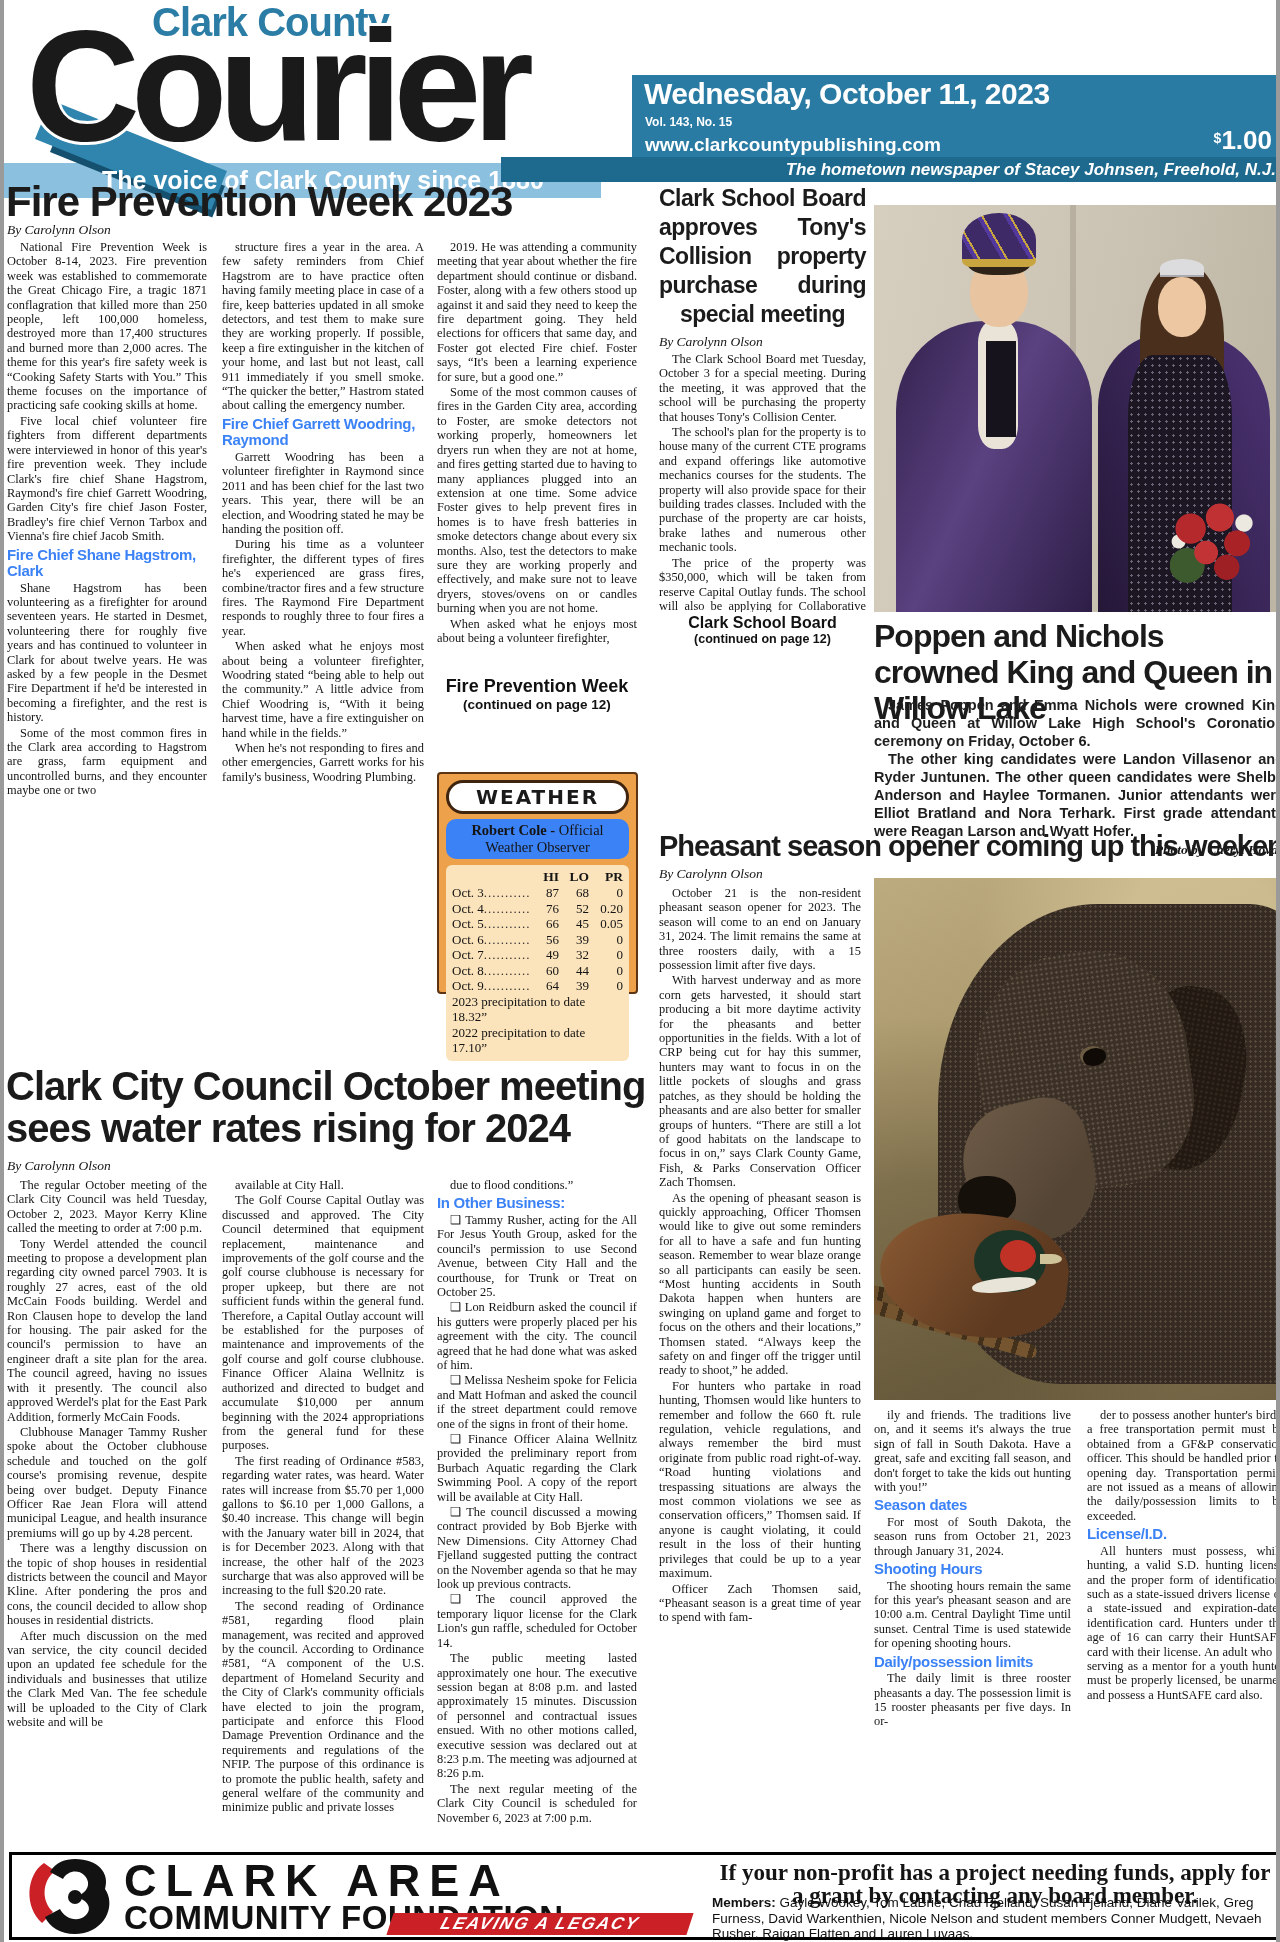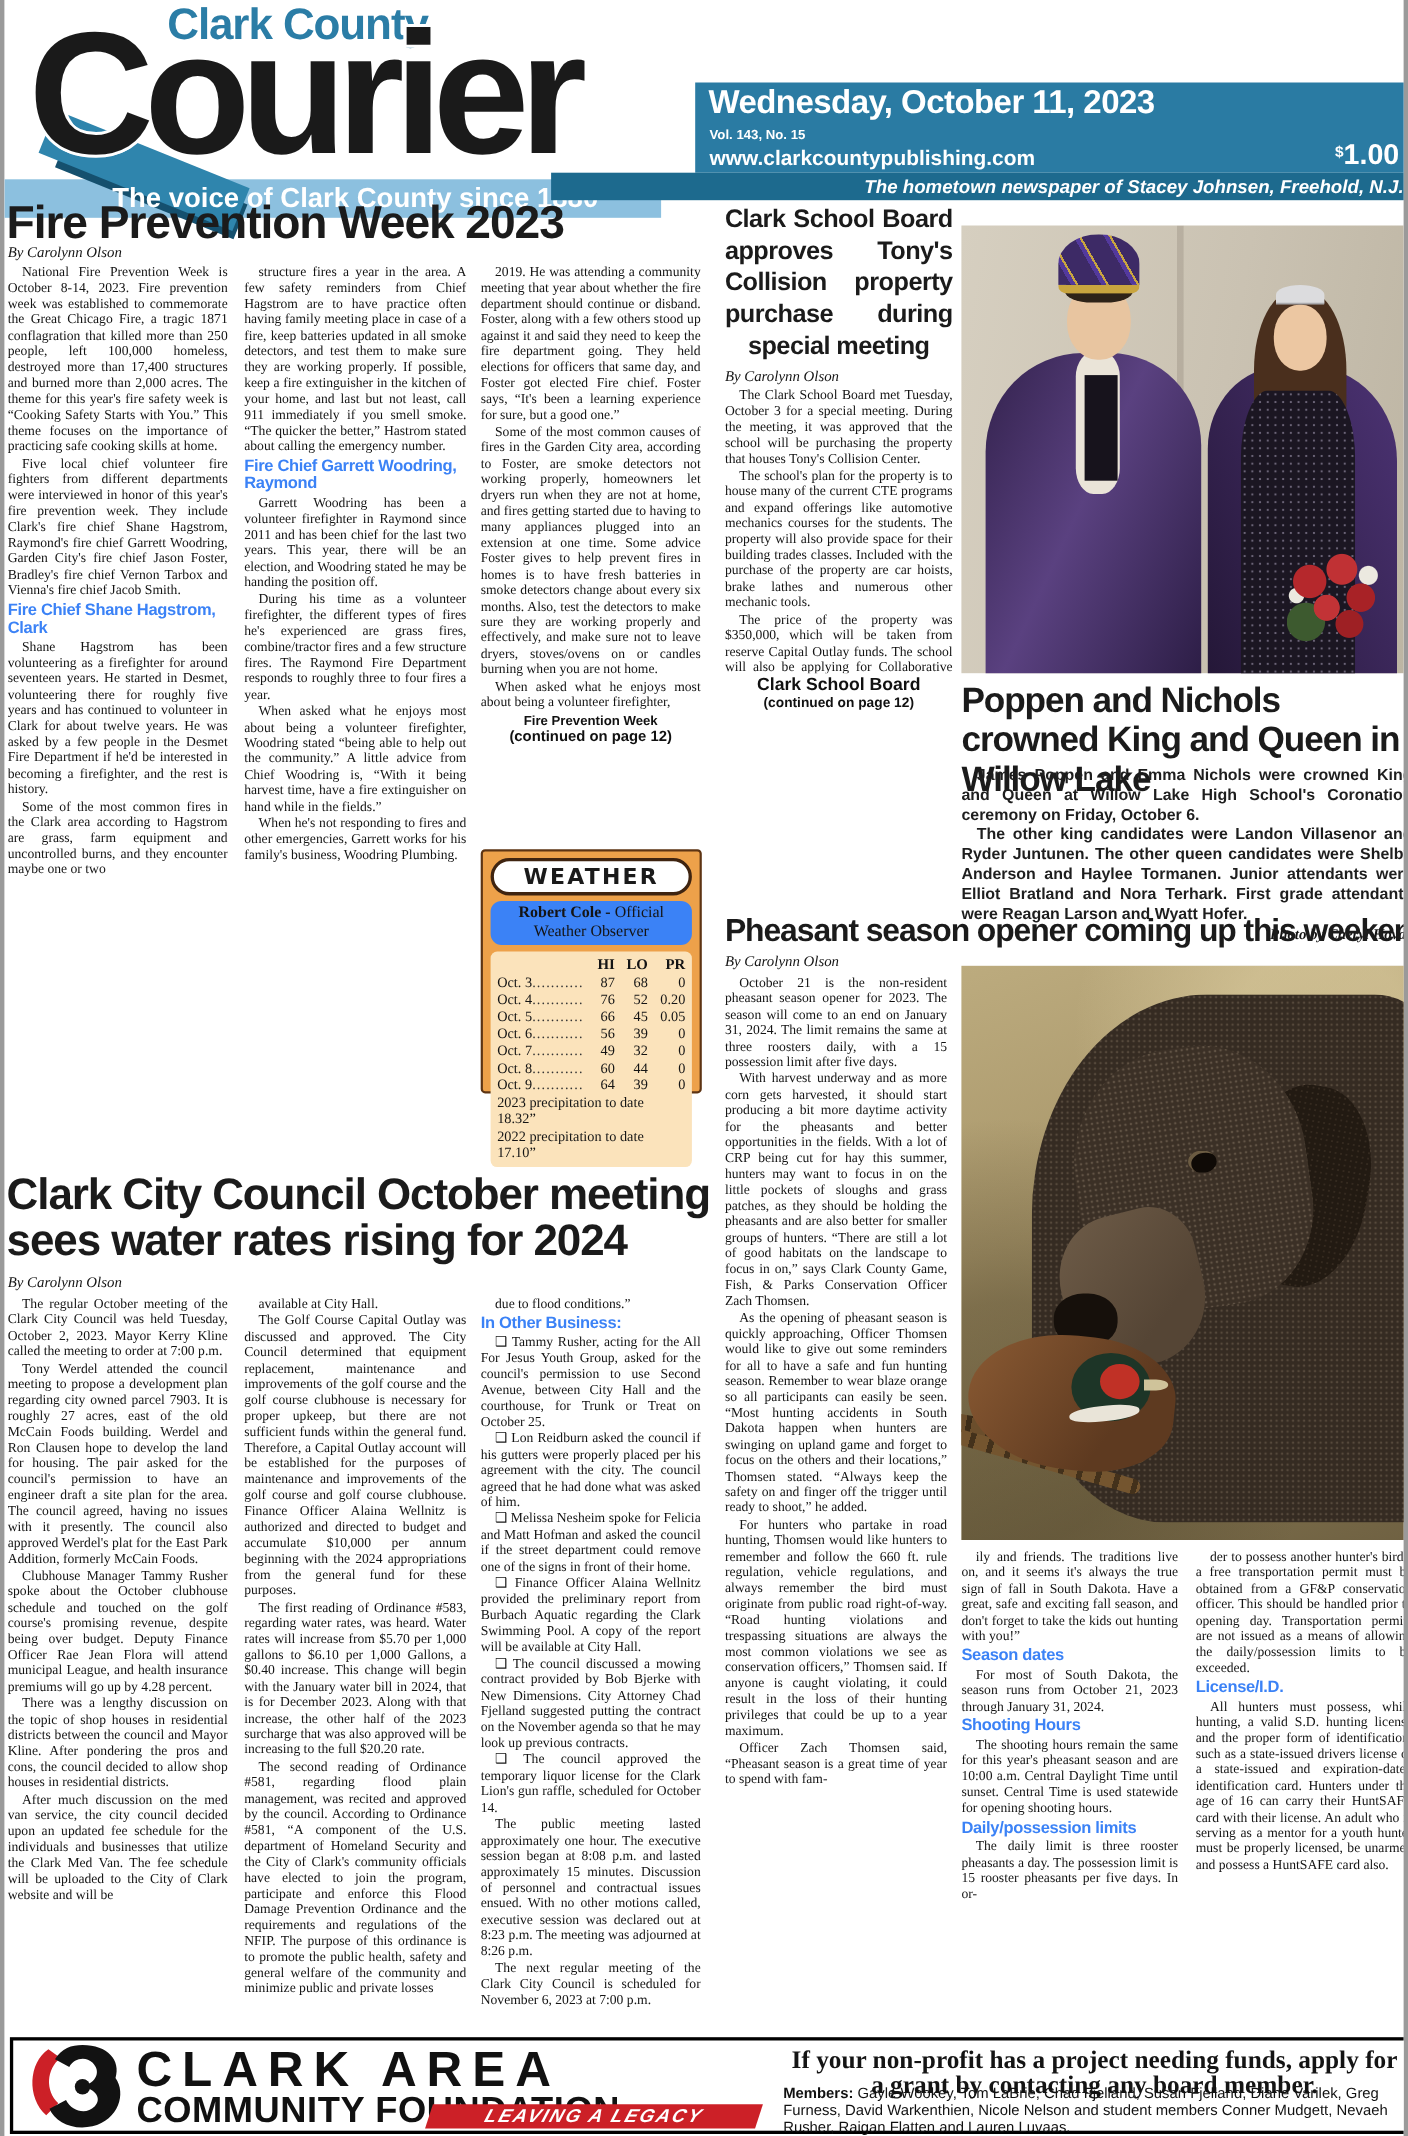--- a/index.html
+++ b/index.html
@@ -91,21 +91,21 @@
       <p class="bp">During his time as a volunteer firefighter, the different types of fires he's experienced are grass fires, combine/tractor fires and a few structure fires. The Raymond Fire Department responds to roughly three to four fires a year.</p>
       <p class="bp">When asked what he enjoys most about being a volunteer firefighter, Woodring stated “being able to help out the community.” A little advice from Chief Woodring is, “With it being harvest time, have a fire extinguisher on hand while in the fields.”</p>
       <p class="bp">When he's not responding to fires and other emergencies, Garrett works for his family's business, Woodring Plumbing.</p>
     </div>
   <div class="col" style="left:433px;top:240px;width:200px;height:405px;">
       <p class="bp">2019. He was attending a community meeting that year about whether the fire department should continue or disband. Foster, along with a few others stood up against it and said they need to keep the fire department going. They held elections for officers that same day, and Foster got elected Fire chief. Foster says, “It's been a learning experience for sure, but a good one.”</p>
       <p class="bp">Some of the most common causes of fires in the Garden City area, according to Foster, are smoke detectors not working properly, homeowners let dryers run when they are not at home, and fires getting started due to having to many appliances plugged into an extension at one time. Some advice Foster gives to help prevent fires in homes is to have fresh batteries in smoke detectors change about every six months. Also, test the detectors to make sure they are working properly and effectively, and make sure not to leave dryers, stoves/ovens on or candles burning when you are not home.</p>
       <p class="bp">When asked what he enjoys most about being a volunteer firefighter,</p>
     </div>
   <div class="abs jump" style="left:433px;top:648px;width:200px;">
-    <div style="font-size:12px;">Fire Prevention Week</div>
+    <div style="font-size:18px;margin-top:28px;">Fire Prevention Week</div>
     <div style="font-size:13.5px;">(continued on page 12)</div>
   </div>
 
   <div class="weather" style="left:433px;top:772px;width:201px;height:222px;">
     <div class="w-pill">WEATHER</div>
     <div class="w-obs">
       <b>Robert Cole -</b><span> Official Weather Observer</span>
     </div>
     <div class="w-table">
       <div class="w-headrow">

